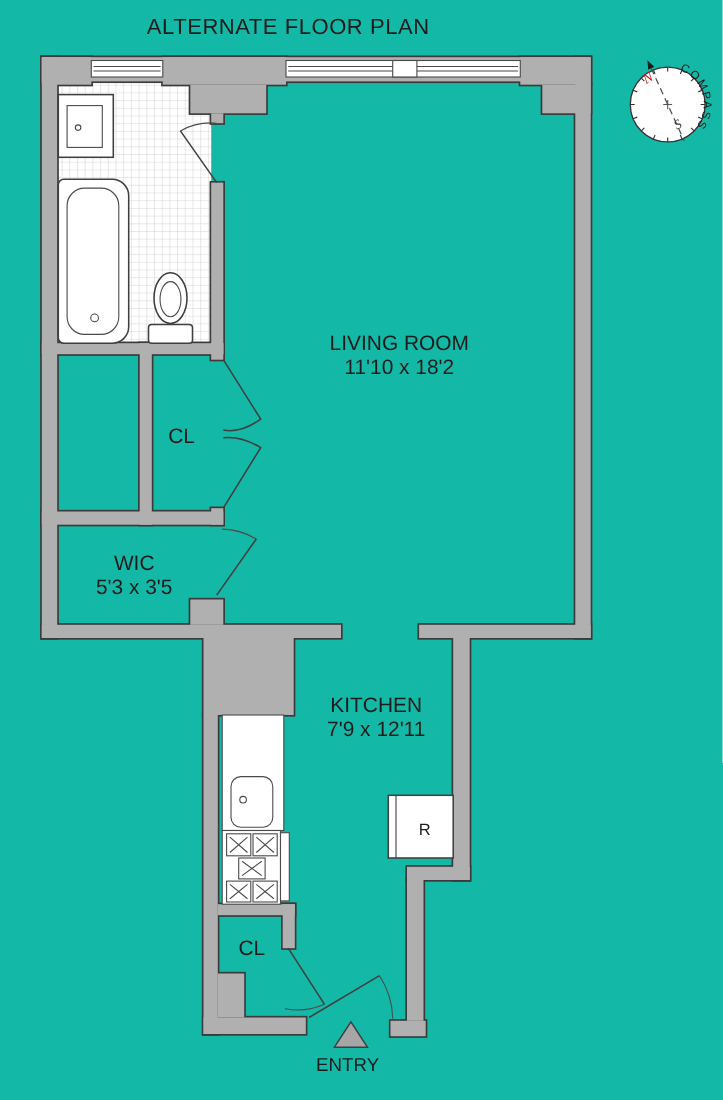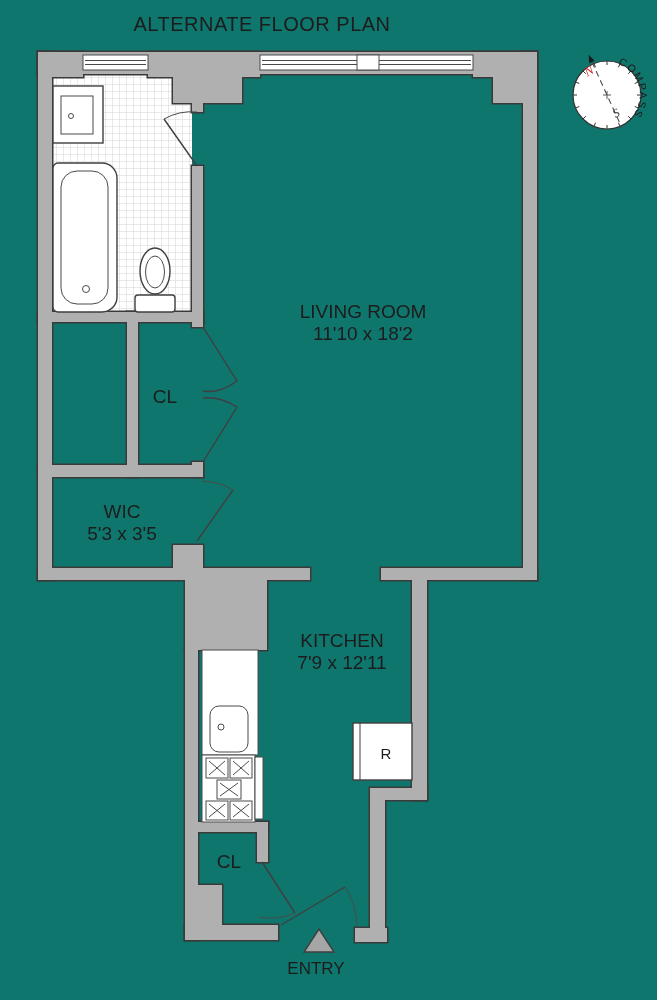--- a/index.html
+++ b/index.html
@@ -1,16 +1,16 @@
 <!DOCTYPE html>
 <html><head>
 <meta charset="utf-8">
 <style>
   html,body{margin:0;padding:0;background:#ffffff;}
-  .page{position:relative;width:657px;height:1000px;background:#0f766e;overflow:hidden;
+  .page{position:relative;width:657px;height:1000px;background:#14b8a6;overflow:hidden;
         font-family:"Liberation Sans", sans-serif;}
   svg{display:block;}
   text{font-family:"Liberation Sans", sans-serif;fill:#1c1c1c;}
   .room-label{font-size:19px;}
   .room-dims{font-size:19px;}
   .title{font-size:20px;letter-spacing:.5px;}
   .entry-label{font-size:17px;}
   .r-label{font-size:15px;}
   .fixture{fill:#ffffff;stroke:#3f3f3f;stroke-width:1.4;}
   .fixture-thin{fill:#ffffff;stroke:#4a4a4a;stroke-width:1;}

